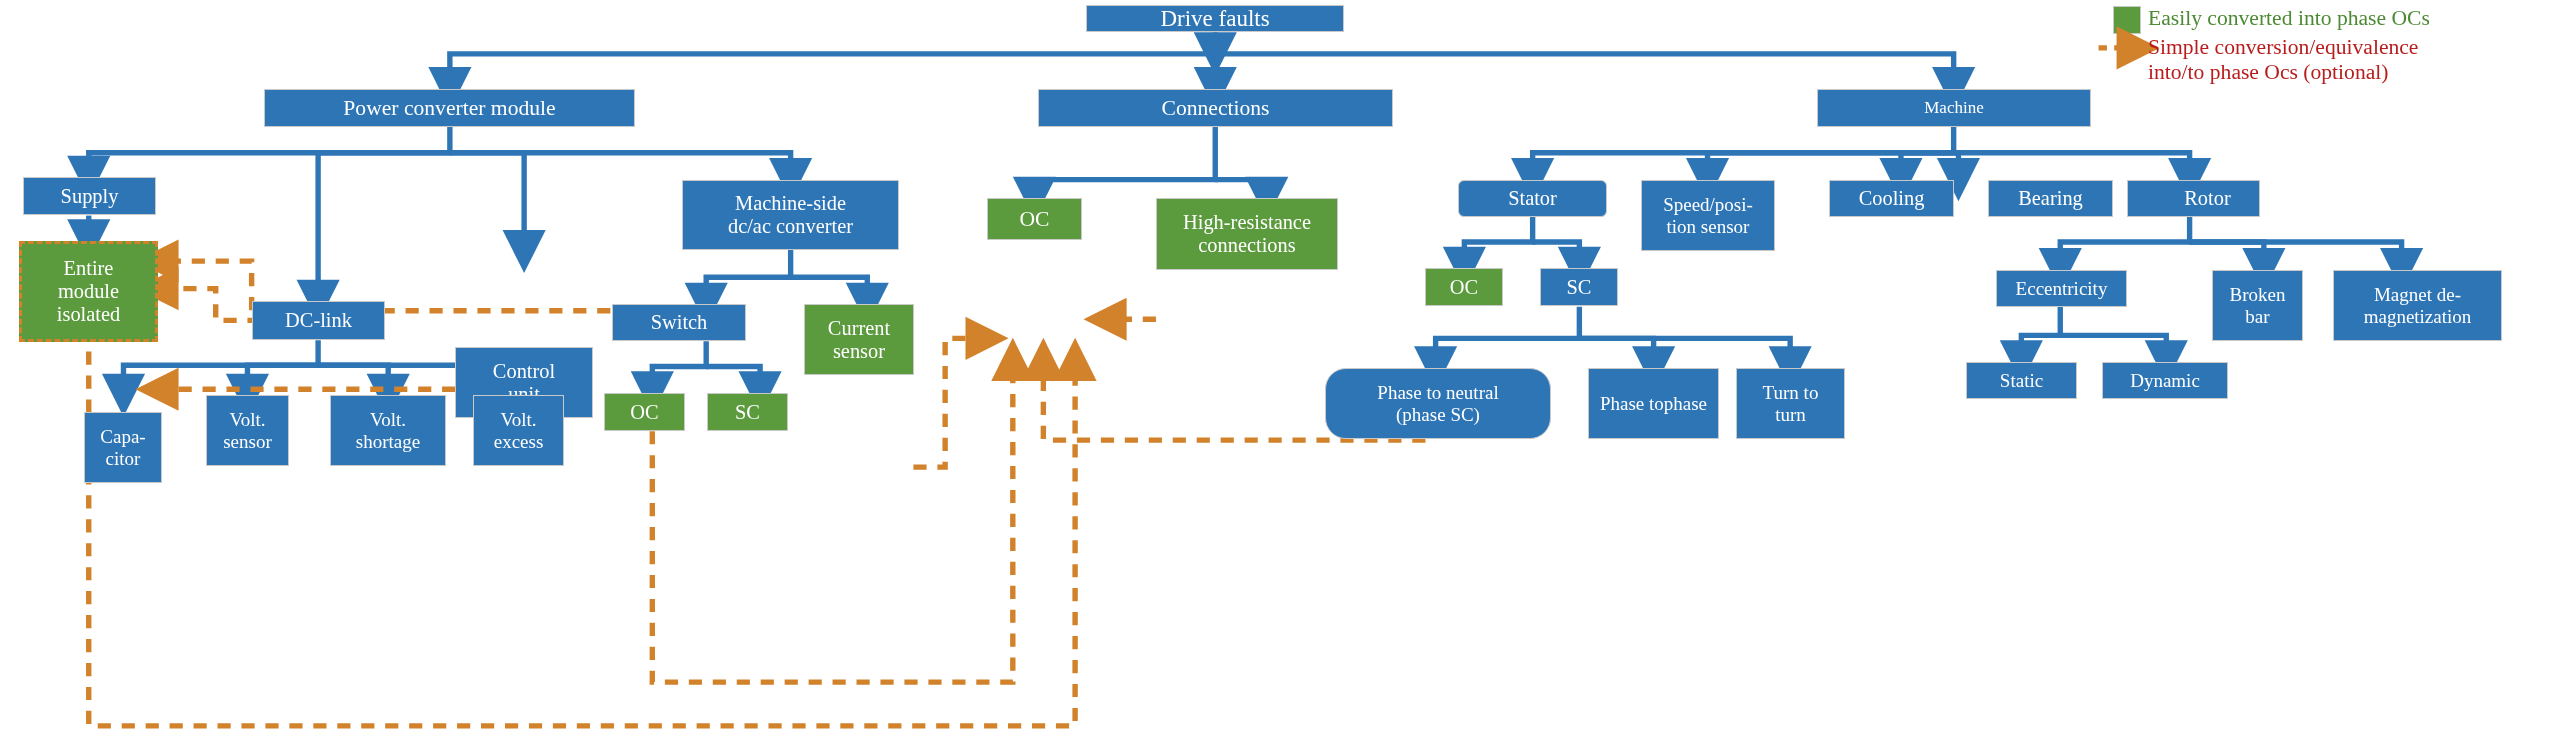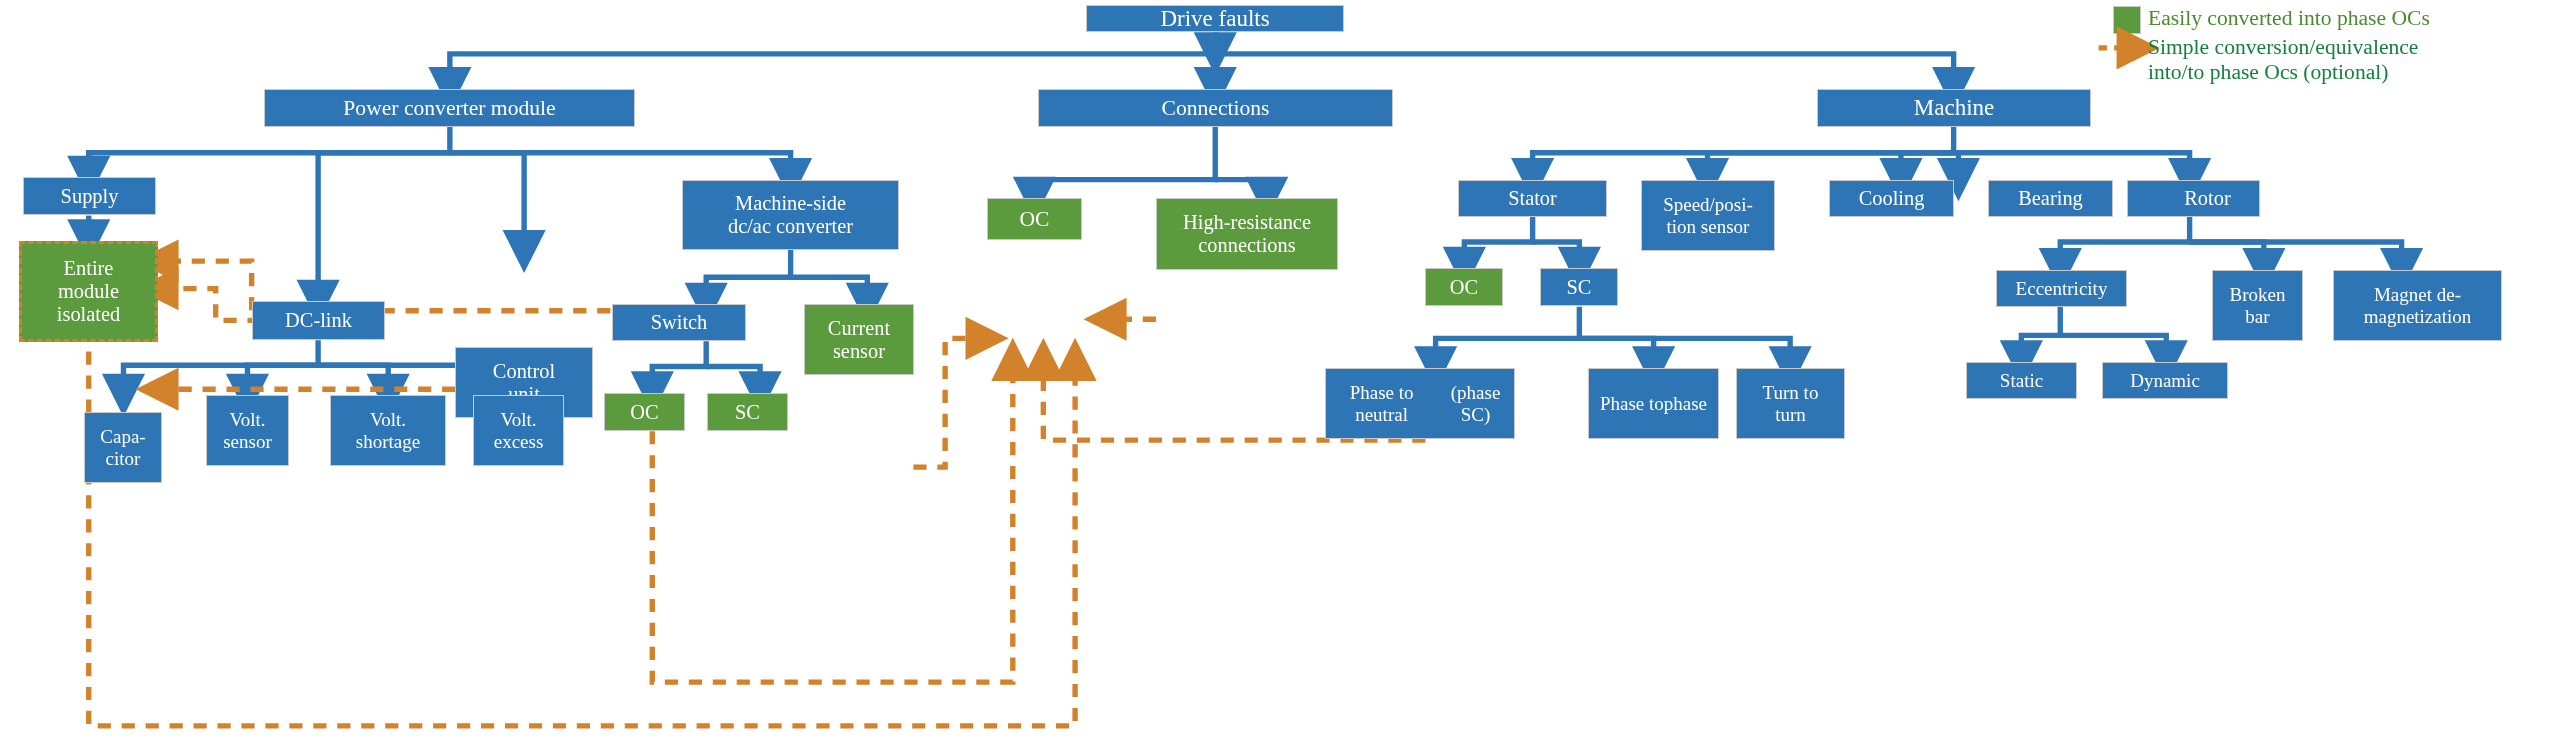--- a/index.html
+++ b/index.html
@@ -103,21 +103,21 @@
   <div class="node blue" style="left:1086px;top:4.8px;width:258px;height:27.6px;font-size:23px;">
     <span>Drive faults</span>
   </div>
 
   <div class="node blue" style="left:264px;top:89px;width:371px;height:38px;font-size:21.6px;">
     <span>Power converter module</span>
   </div>
   <div class="node blue" style="left:1038px;top:89px;width:355px;height:38px;font-size:21.6px;">
     <span>Connections</span>
   </div>
-  <div class="node blue" style="left:1817px;top:89px;width:274px;height:38px;font-size:23px;">
+  <div class="node blue" style="left:1817px;top:89px;width:274px;height:38px;font-size:17px;">
     <span>Machine</span>
   </div>
 
   <div class="node blue" style="left:23px;top:177px;width:133px;height:38px;font-size:20.4px;">
     <span>Supply</span>
   </div>
 
   <div class="node greendash" style="left:19px;top:241px;width:139px;height:101px;font-size:20.4px;flex-direction:column;">
     <span>Entire</span>
     <span>module</span>
@@ -171,21 +171,21 @@
   </div>
 
   <div class="node green" style="left:987px;top:198px;width:95px;height:42px;font-size:21.6px;">
     <span>OC</span>
   </div>
   <div class="node green" style="left:1156px;top:198px;width:182px;height:72px;font-size:20.4px;flex-direction:column;">
     <span>High-resistance</span>
     <span>connections</span>
   </div>
 
-  <div class="node blue" style="left:1458px;top:180px;width:149px;height:37px;font-size:20.4px;">
+  <div class="node blue" style="left:1458px;top:180px;width:149px;height:37px;font-size:20.4px;border-radius:6px;">
     <span>Stator</span>
   </div>
   <div class="node blue" style="left:1641px;top:180px;width:134px;height:71px;font-size:19px;flex-direction:column;">
     <span>Speed/posi-</span>
     <span>tion sensor</span>
   </div>
   <div class="node blue" style="left:1829px;top:180px;width:125px;height:37px;font-size:20.4px;">
     <span>Cooling</span>
   </div>
   <div class="node blue" style="left:1988px;top:180px;width:125px;height:37px;font-size:20.4px;">
@@ -195,21 +195,21 @@
     <span>Rotor</span>
   </div>
 
   <div class="node green" style="left:1425px;top:268px;width:78px;height:38px;font-size:20.4px;">
     <span>OC</span>
   </div>
   <div class="node blue" style="left:1540px;top:268px;width:78px;height:38px;font-size:20.4px;">
     <span>SC</span>
   </div>
 
-  <div class="node blue" style="left:1325px;top:368px;width:190px;height:71px;font-size:19px;flex-direction:row;">
+  <div class="node blue" style="left:1325px;top:368px;width:226px;height:71px;font-size:19px;flex-direction:column;border-radius:21px;">
     <span>Phase to neutral</span>
     <span>(phase SC)</span>
   </div>
   <div class="node blue" style="left:1588px;top:368px;width:131px;height:71px;font-size:19px;flex-direction:row;">
     <span>Phase to</span>
     <span>phase</span>
   </div>
   <div class="node blue" style="left:1736px;top:368px;width:109px;height:71px;font-size:19px;flex-direction:column;">
     <span>Turn to</span>
     <span>turn</span>
@@ -238,19 +238,19 @@
   <div class="legend-text" style="left:2148px;top:6px;width:419px;font-size:21.6px;color:#4C8A33;">
     <span>Easily converted into phase OCs</span>
   </div>
 
   <svg class="lines" viewBox="0 0 4301 1249" xmlns="http://www.w3.org/2000/svg" style="pointer-events:none;">
     <g stroke="#D2822A" stroke-width="9" fill="none" stroke-dasharray="14 12" marker-end="url(#oArrow)">
       <path d="M3504,80 L3570,80"></path>
     </g>
   </svg>
 
-  <div class="legend-text" style="left:2148px;top:35px;width:425px;font-size:21.6px;color:#15803d;">
+  <div class="legend-text" style="left:2148px;top:35px;width:425px;font-size:21.6px;color:#b91c1c;">
     <div>Simple conversion/equivalence</div>
     <div>into/to phase Ocs (optional)</div>
   </div>
 
 </div>
 
 
 </body></html>

